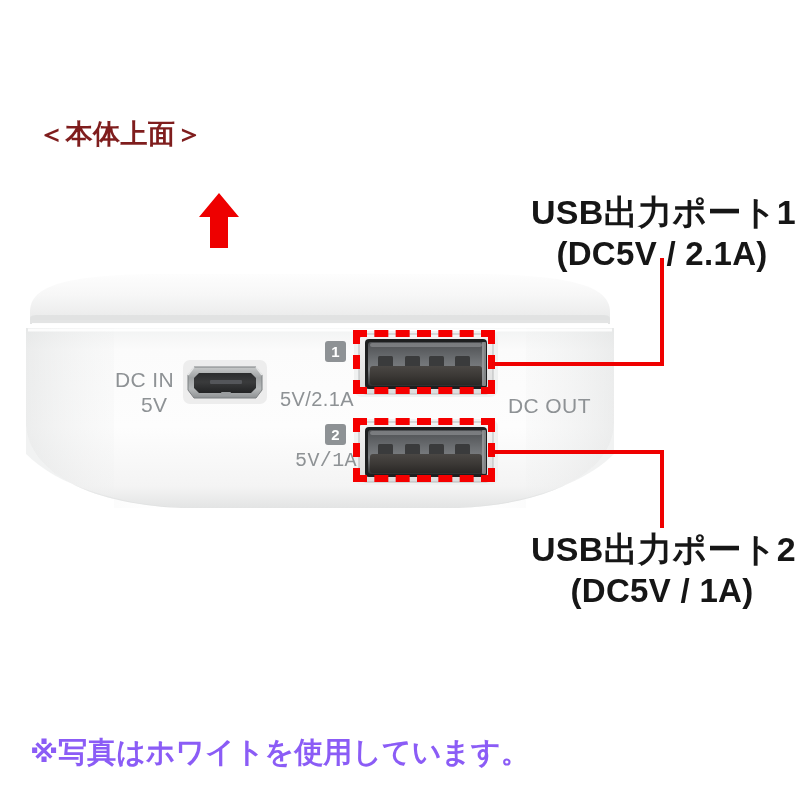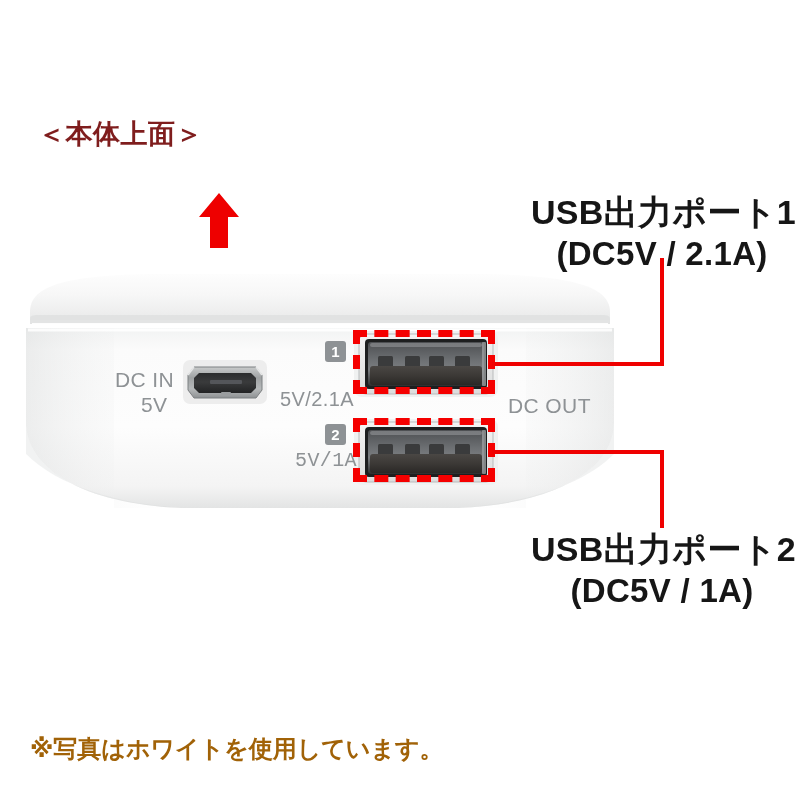--- a/index.html
+++ b/index.html
@@ -34,23 +34,23 @@
   }
   #front-side-label {
     left: 247px;
     top: 206px;
     font-size: 26px;
   }
   #footnote {
     position: absolute;
     left: 30px;
     top: 733px;
-    font-size: 24px;
-    font-weight: bold;
-    color: #a16207;
+    font-size: 29px;
+    font-weight: bold;
+    color: #8b5cf6;
     white-space: nowrap;
   }
 
   
   #front-arrow {
     position: absolute;
     left: 199px;
     top: 193px;
     width: 40px;
     height: 55px;

